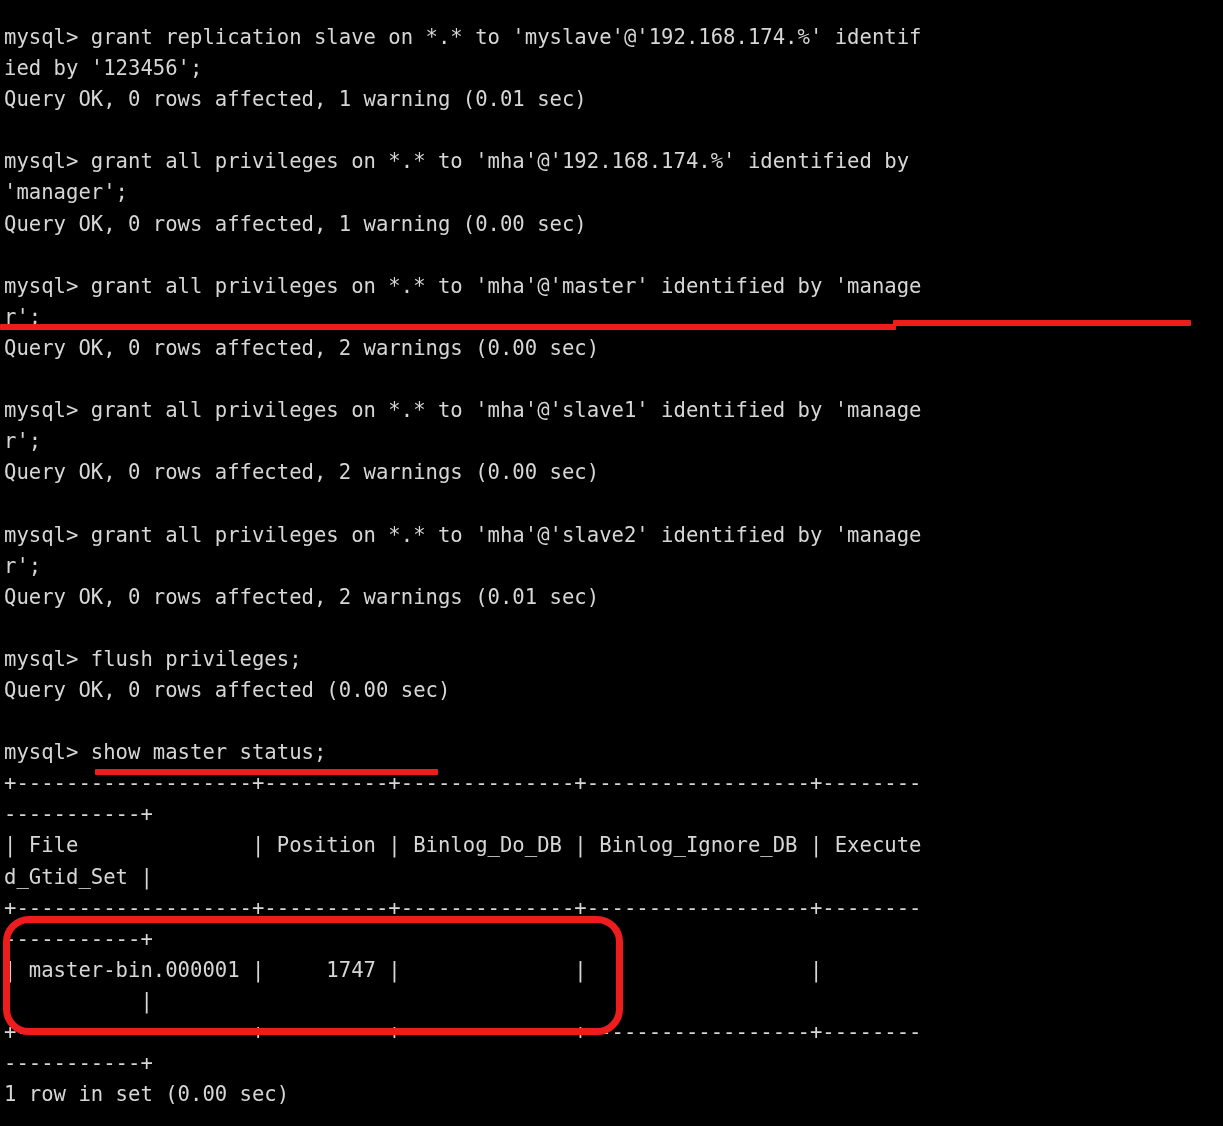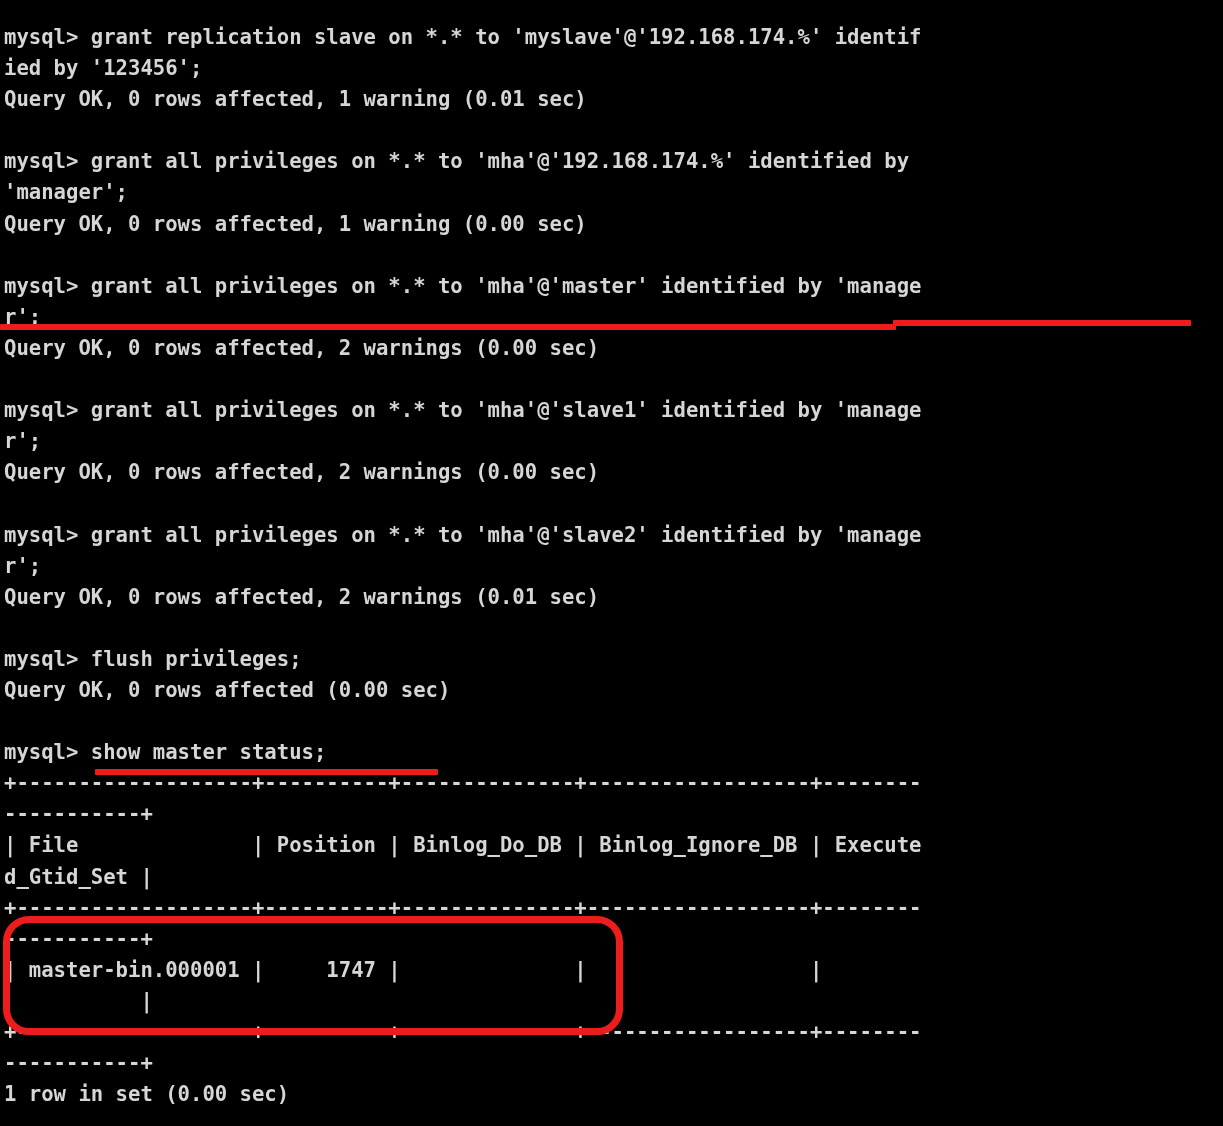--- a/index.html
+++ b/index.html
@@ -8,21 +8,20 @@
     padding: 0;
     background: #000000;
   }
   #terminal {
     position: relative;
     width: 1223px;
     height: 1126px;
     background: #000000;
     overflow: hidden;
     font-family: "DejaVu Sans Mono", "Liberation Mono", monospace;
-    font-weight: bold;
   }
   #console-text {
     position: absolute;
     left: 4px;
     top: 22px;
     margin: 0;
     padding: 0;
     font-family: "DejaVu Sans Mono", "Liberation Mono", monospace;
     font-size: 20.6px;
     line-height: 31.1px;

